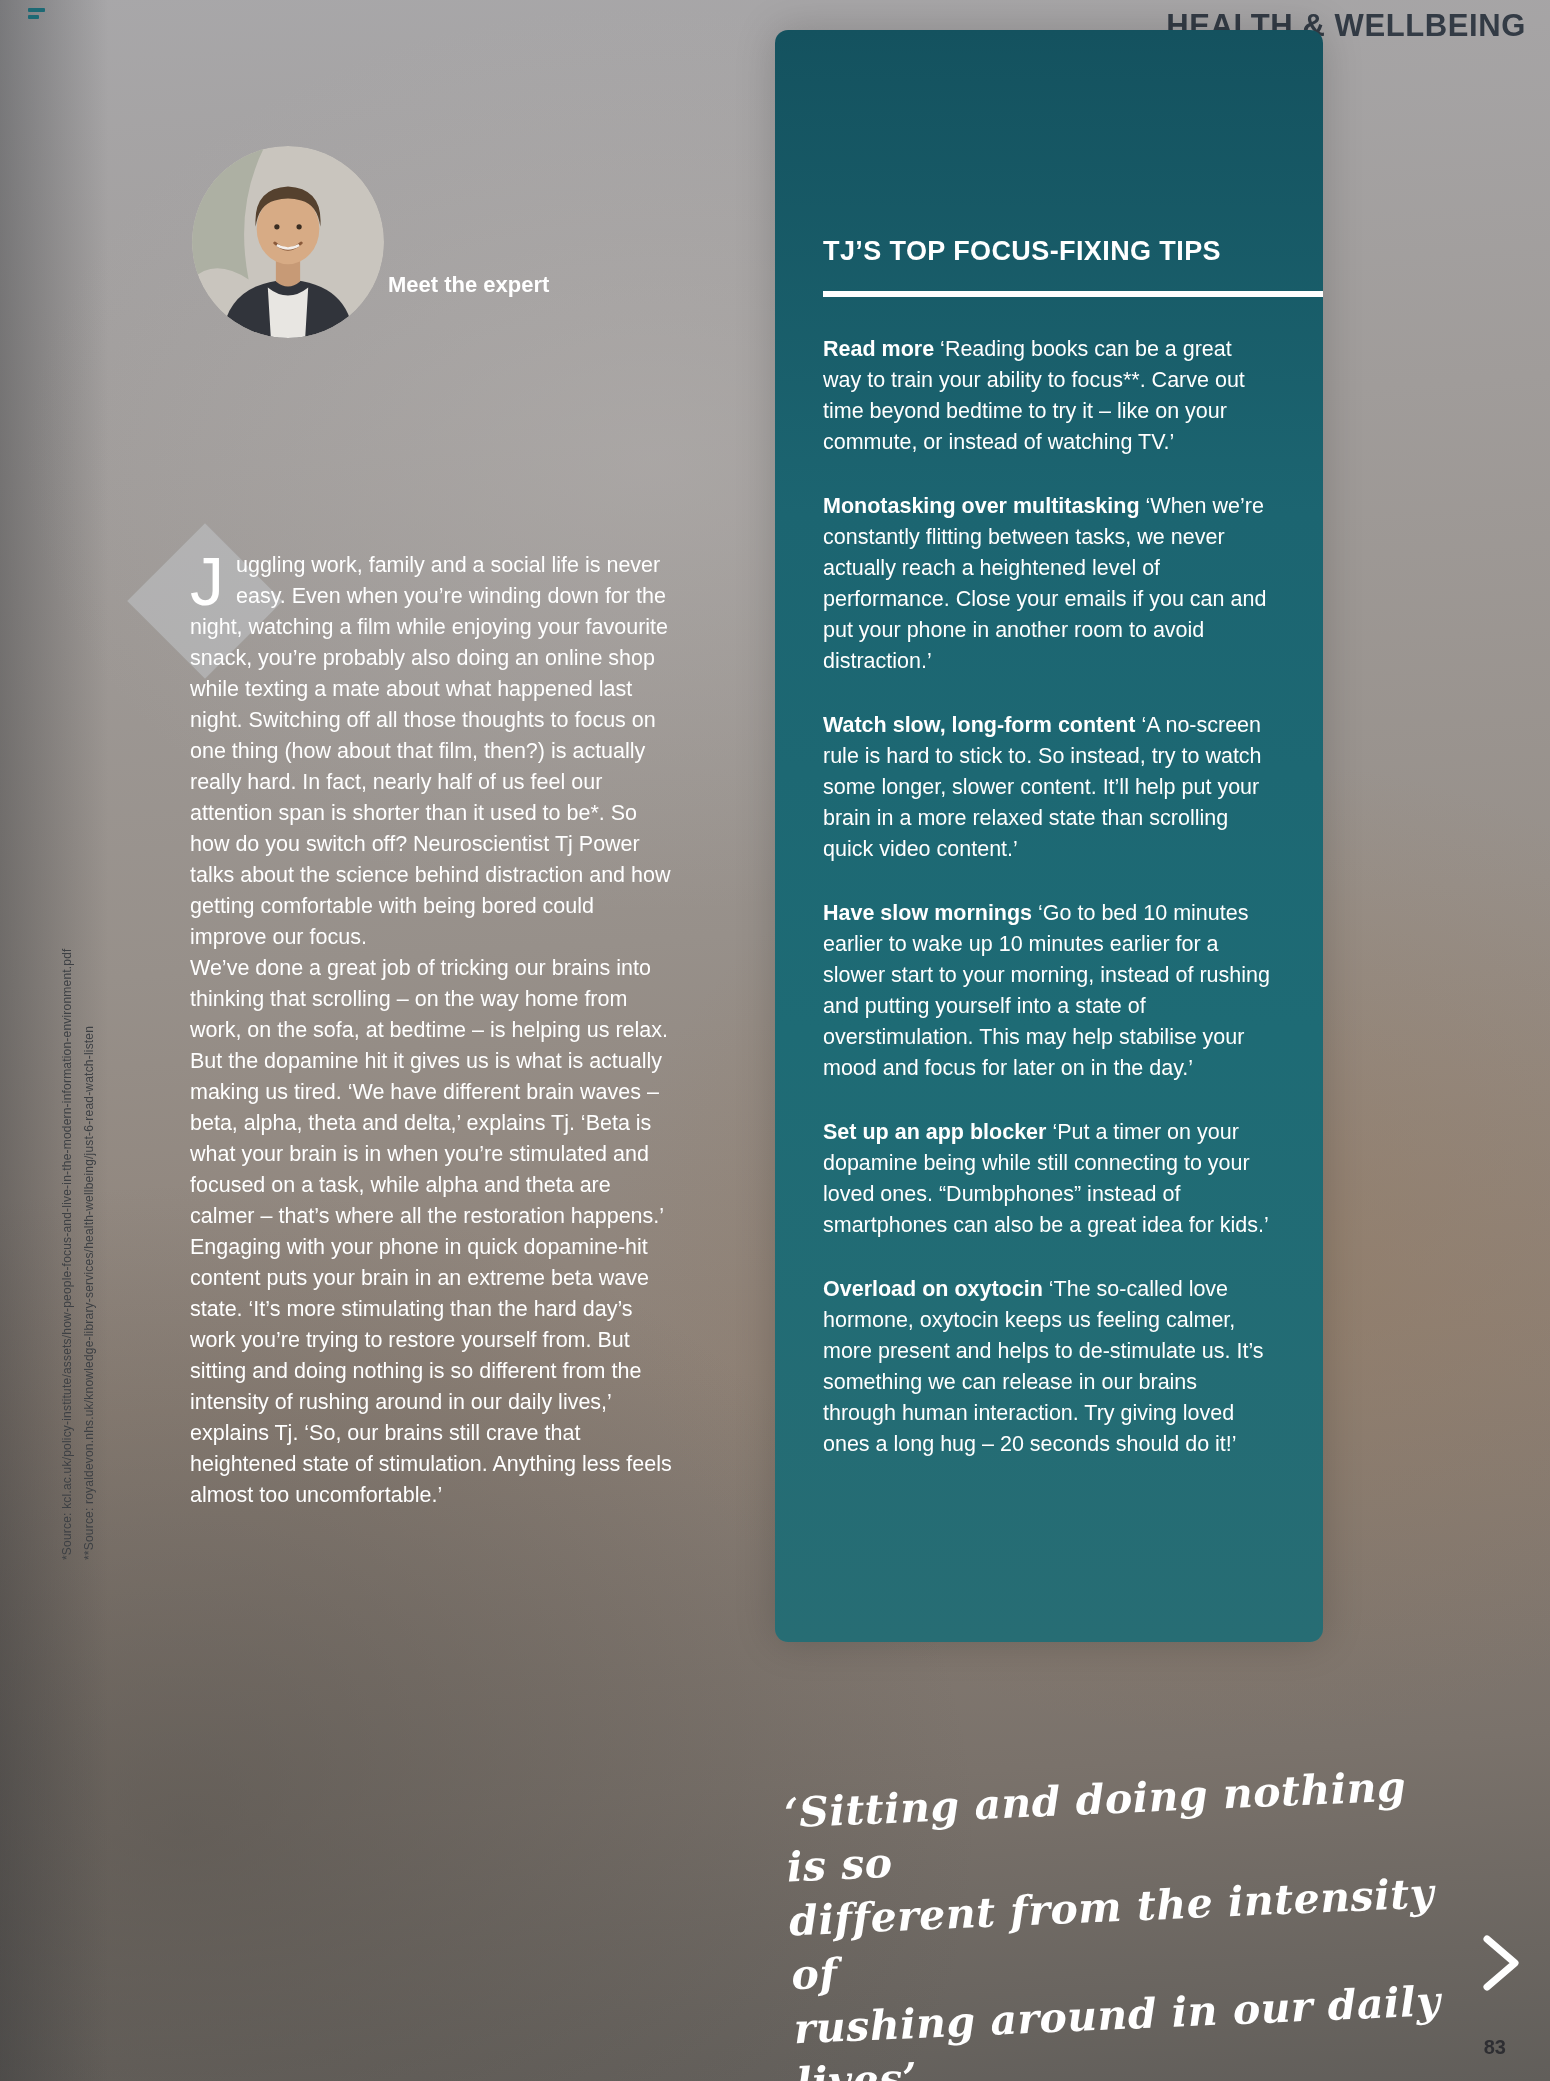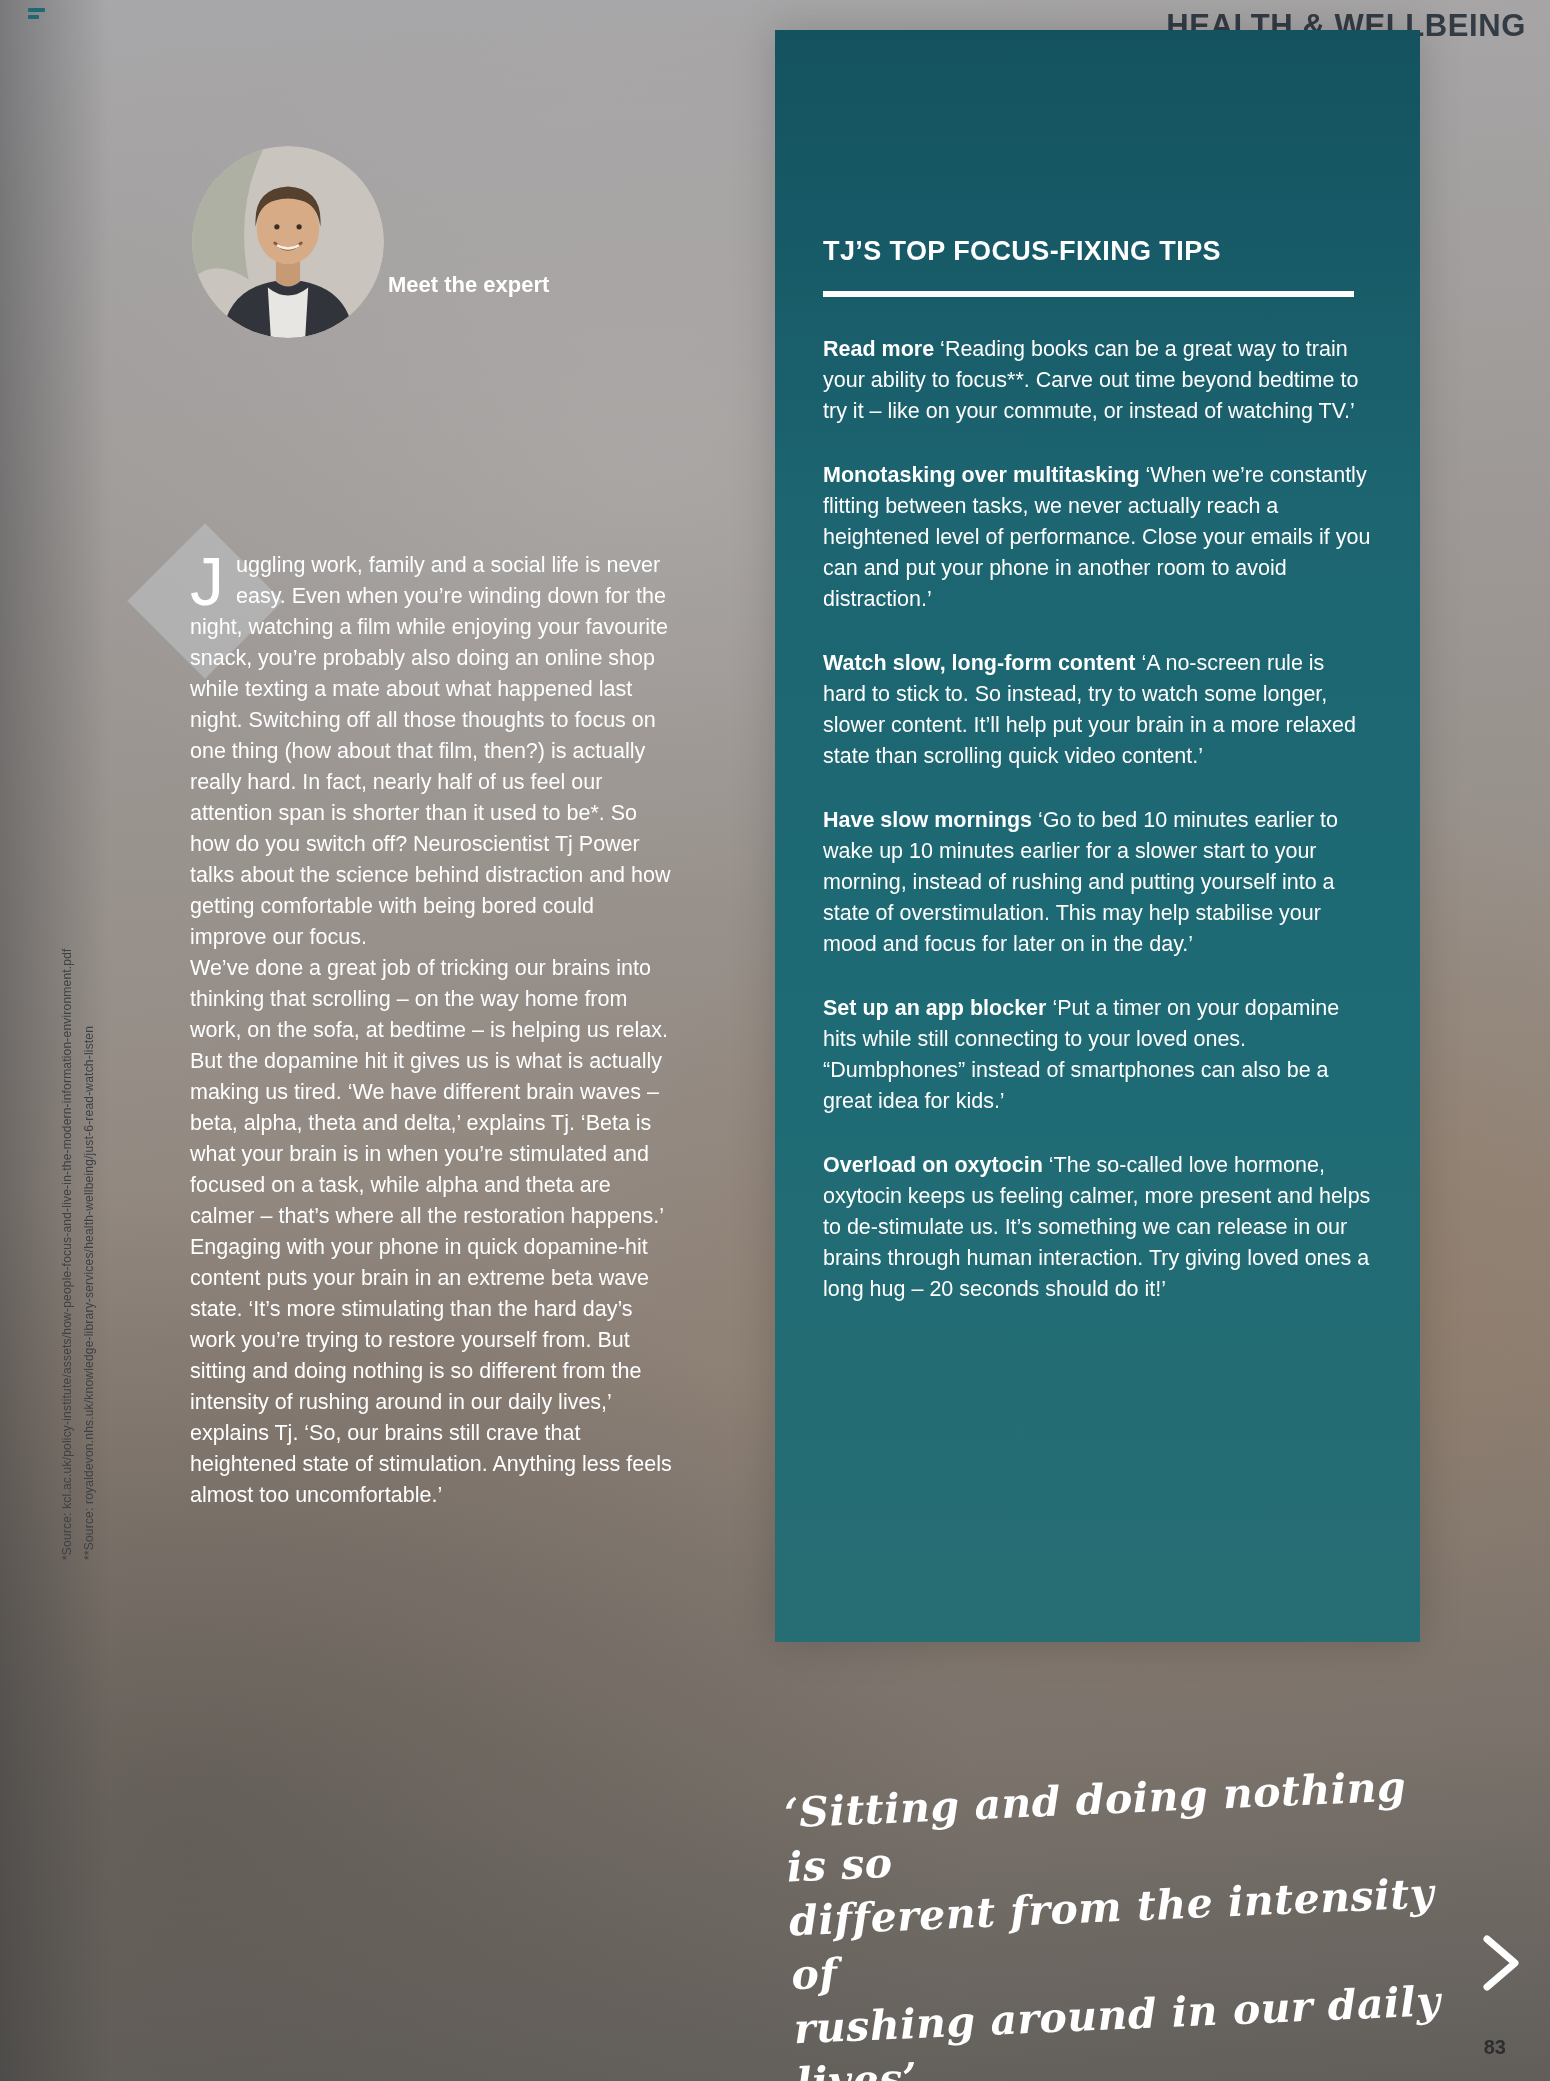--- a/index.html
+++ b/index.html
@@ -48,24 +48,25 @@
     color:#ffffff; font-size:21.5px; line-height:31px;
   }
   .dropcap {
     float:left; font-size:68px; line-height:54px; padding:4px 12px 0 0;
     font-weight:normal; color:#ffffff;
   }
   .subhead { margin:28px 0 8px; font-size:22px; font-weight:bold; letter-spacing:0.3px; color:#ffffff; }
 
   
   .tips-panel {
-    position:absolute; left:775px; top:30px; width:645px; height:1612px;
+    position:absolute; left:775px; top:30px; width:548px; height:1612px;
     padding:206px 48px 0 48px; overflow:hidden;
     background:linear-gradient(180deg, #14525f 0%, #1c6571 30%, #1e6b75 62%, #276d74 100%);
     box-shadow:0 0 40px rgba(0,0,0,0.18);
+    border-radius:13px;
   }
   .tips-title { font-size:27px; font-weight:bold; letter-spacing:0.4px; color:#ffffff; }
   .tips-rule { margin-top:24px; width:531px; height:6px; background:#ffffff; }
   .tip { margin-top:33px; font-size:21.5px; line-height:31px; color:#ffffff; }
   .tip:first-of-type { margin-top:37px; }
   .tip strong { font-weight:bold; }
 
   
   .quote {
     position:absolute; left:790px; top:1772px; width:660px;
@@ -103,21 +104,21 @@
   <div class="header">HEALTH &amp; WELLBEING</div>
 
   <section class="tips-panel">
     <h2 class="tips-title">TJ’S TOP FOCUS-FIXING TIPS</h2>
     <div class="tips-rule"></div>
 
     <p class="tip"><strong>Read more</strong> <span>‘Reading books can be a great way to train your ability to focus**. Carve out time beyond bedtime to try it – like on your commute, or instead of watching TV.’</span></p>
     <p class="tip"><strong>Monotasking over multitasking</strong> <span>‘When we’re constantly flitting between tasks, we never actually reach a heightened level of performance. Close your emails if you can and put your phone in another room to avoid distraction.’</span></p>
     <p class="tip"><strong>Watch slow, long-form content</strong> <span>‘A no-screen rule is hard to stick to. So instead, try to watch some longer, slower content. It’ll help put your brain in a more relaxed state than scrolling quick video content.’</span></p>
     <p class="tip"><strong>Have slow mornings</strong> <span>‘Go to bed 10 minutes earlier to wake up 10 minutes earlier for a slower start to your morning, instead of rushing and putting yourself into a state of overstimulation. This may help stabilise your mood and focus for later on in the day.’</span></p>
-    <p class="tip"><strong>Set up an app blocker</strong> <span>‘Put a timer on your dopamine hits while still connecting to your loved ones. “Dumbphones” instead of smartphones can also be a great idea for kids.’</span></p>
+    <p class="tip"><strong>Set up an app blocker</strong> <span>‘Put a timer on your dopamine being while still connecting to your loved ones. “Dumbphones” instead of smartphones can also be a great idea for kids.’</span></p>
     <p class="tip"><strong>Overload on oxytocin</strong> <span>‘The so-called love hormone, oxytocin keeps us feeling calmer, more present and helps to de-stimulate us. It’s something we can release in our brains through human interaction. Try giving loved ones a long hug – 20 seconds should do it!’</span></p>
   </section>
 
   <div class="expert-photo">
     <svg width="192" height="192" viewBox="0 0 190 190">
       <defs>
           <clipPath id="avclip">
             <circle cx="95" cy="95" r="95"></circle>
           </clipPath>
         </defs>

